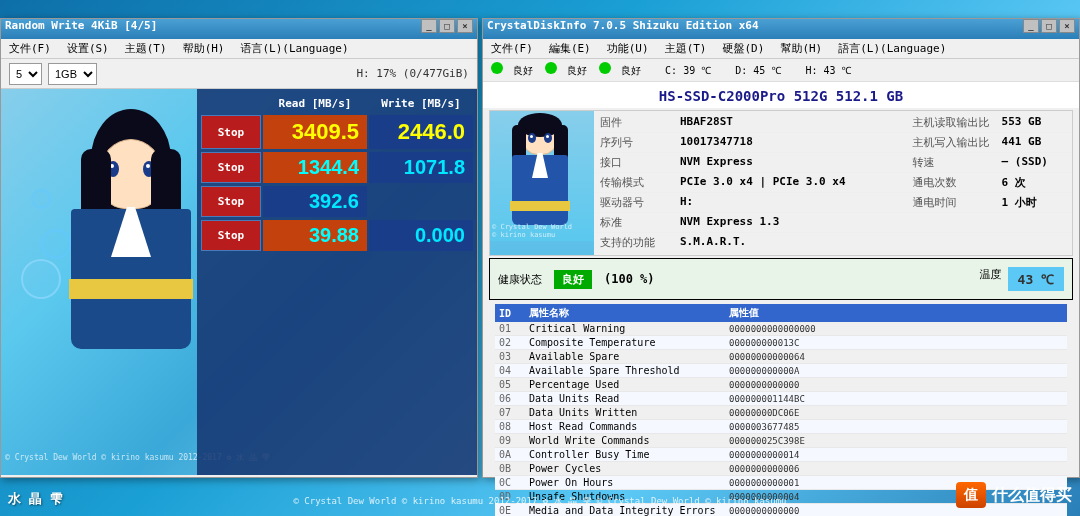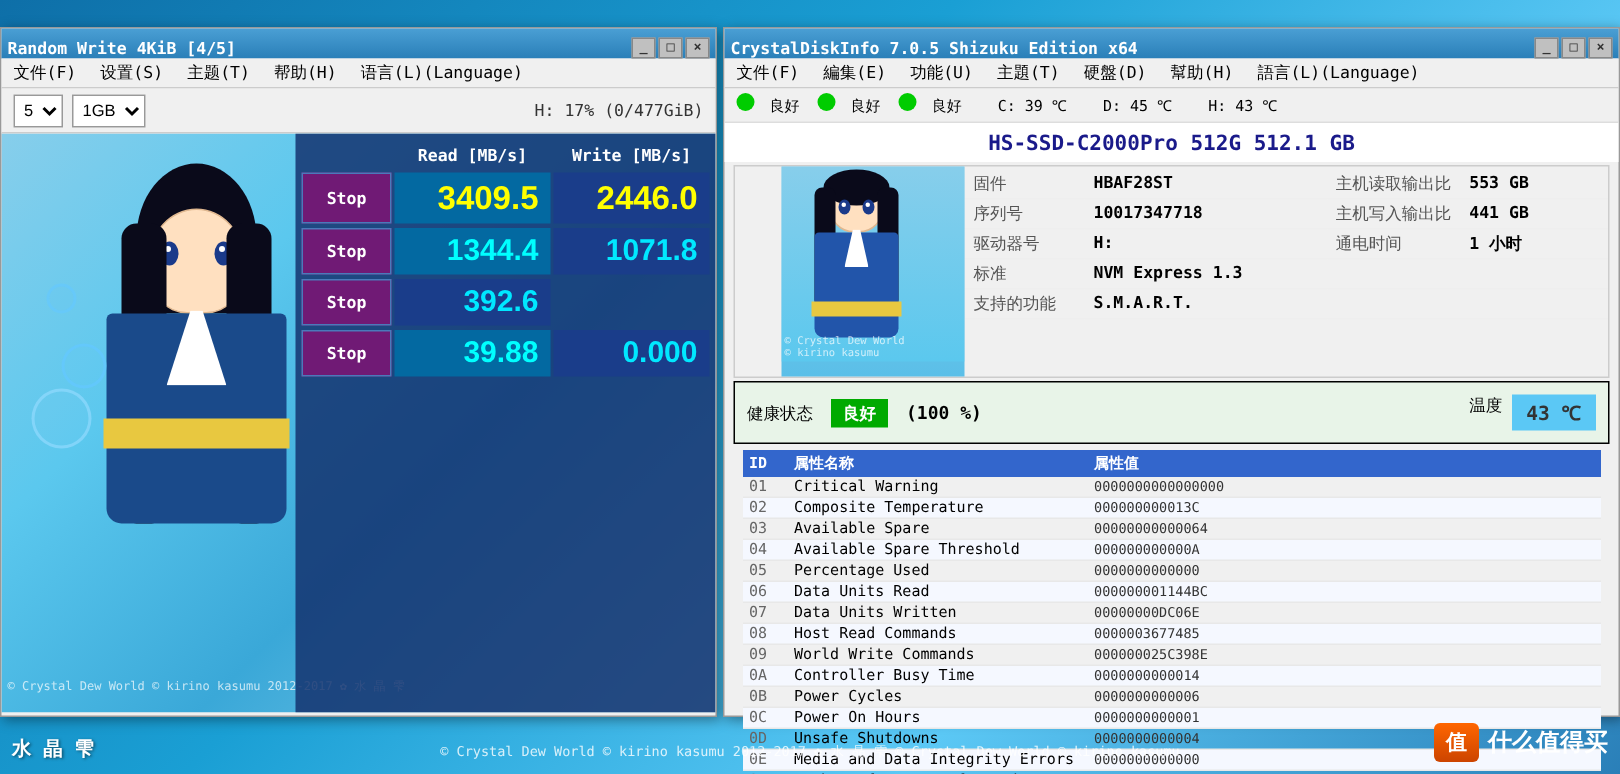--- a/index.html
+++ b/index.html
@@ -29,21 +29,21 @@
       height: 460px;
       background: #f0f0f0;
       border: 1px solid #999;
       box-shadow: 2px 2px 8px rgba(0,0,0,0.4);
     }
 
     .window-titlebar {
       background: linear-gradient(to bottom, #4a9fd4, #2a7fb8);
       height: 20px;
       display: flex;
-      align-items: flex-end;
+      align-items: flex-start;
       justify-content: space-between;
       padding: 0 4px;
       color: white;
       font-size: 11px;
       font-weight: bold;
     }
 
     .titlebar-title {
       font-size: 11px;
     }
@@ -117,35 +117,35 @@
     }
 
     .cdm-data-row {
       display: grid;
       grid-template-columns: 60px 1fr 1fr;
       gap: 2px;
       margin-bottom: 3px;
     }
 
     .cdm-stop-btn {
-      background: #701a75;
+      background: #b91c1c;
       color: white;
       border: 1px solid #4a7aba;
       font-size: 11px;
       font-weight: bold;
       text-align: right;
       padding: 4px 2px;
       display: flex;
       align-items: center;
       justify-content: center;
       cursor: pointer;
     }
 
     .cdm-read-cell {
-      background: #0369a1;
+      background: #c2410c;
       color: #00ffff;
       font-size: 20px;
       font-weight: bold;
       text-align: right;
       padding: 4px 8px;
       font-family: Arial, sans-serif;
     }
 
     .cdm-write-cell {
       background: #1a3d8a;
@@ -358,26 +358,25 @@
       height: 100%;
       background: rgba(20, 50, 110, 0.85);
       padding: 6px 4px;
     }
 
     .cdi-drive-info {
       display: flex;
     }
 
     .cdi-left-panel {
-      width: 122px;
+      width: 104px;
       background: linear-gradient(to bottom, #87CEEB, #5bbfe8);
       position: relative;
       overflow: hidden;
       min-height: 140px;
-      margin-left: 31px;
     }
 
     .cdi-right-panel {
       flex: 1;
       padding: 2px 0;
     }
   </style>
 </head>
 <body>
 
@@ -564,20 +563,32 @@
           <td class="spec-label">主机读取输出比</td>
           <td class="spec-value">553 GB</td>
         </tr>
         <tr>
           <td class="spec-label">序列号</td>
           <td class="spec-value">10017347718</td>
           <td class="spec-label">主机写入输出比</td>
           <td class="spec-value">441 GB</td>
         </tr>
         <tr>
+          <td class="spec-label">接口</td>
+          <td class="spec-value">NVM Express</td>
+          <td class="spec-label">转速</td>
+          <td class="spec-value">— (SSD)</td>
+        </tr>
+        <tr>
+          <td class="spec-label">传输模式</td>
+          <td class="spec-value">PCIe 3.0 x4 | PCIe 3.0 x4</td>
+          <td class="spec-label">通电次数</td>
+          <td class="spec-value">6 次</td>
+        </tr>
+        <tr>
           <td class="spec-label">驱动器号</td>
           <td class="spec-value">H:</td>
           <td class="spec-label">通电时间</td>
           <td class="spec-value">1 小时</td>
         </tr>
         <tr>
           <td class="spec-label">标准</td>
           <td class="spec-value" colspan="3">NVM Express 1.3</td>
         </tr>
         <tr>

